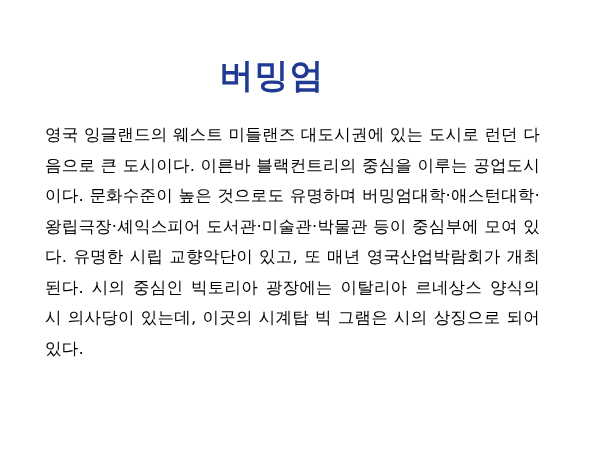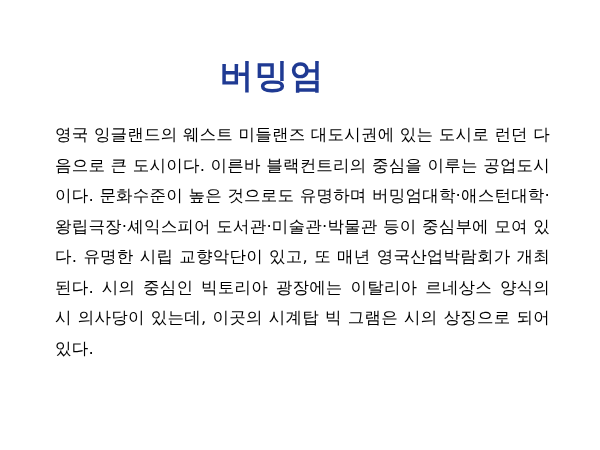--- a/index.html
+++ b/index.html
@@ -28,21 +28,21 @@
     text-align: center;
     font-size: 34px;
     font-weight: bold;
     color: #1F3A93;
     letter-spacing: 1px;
     line-height: 1.2;
   }
   .body-text {
     position: absolute;
     top: 120px;
-    left: 55px;
+    left: 45px;
     width: 495px;
     font-size: 16.5px;
     color: #000000;
     line-height: 1.85;
     text-align: justify;
     text-justify: inter-character;
     word-break: break-all;
     letter-spacing: 0.2px;
   }
 </style>

